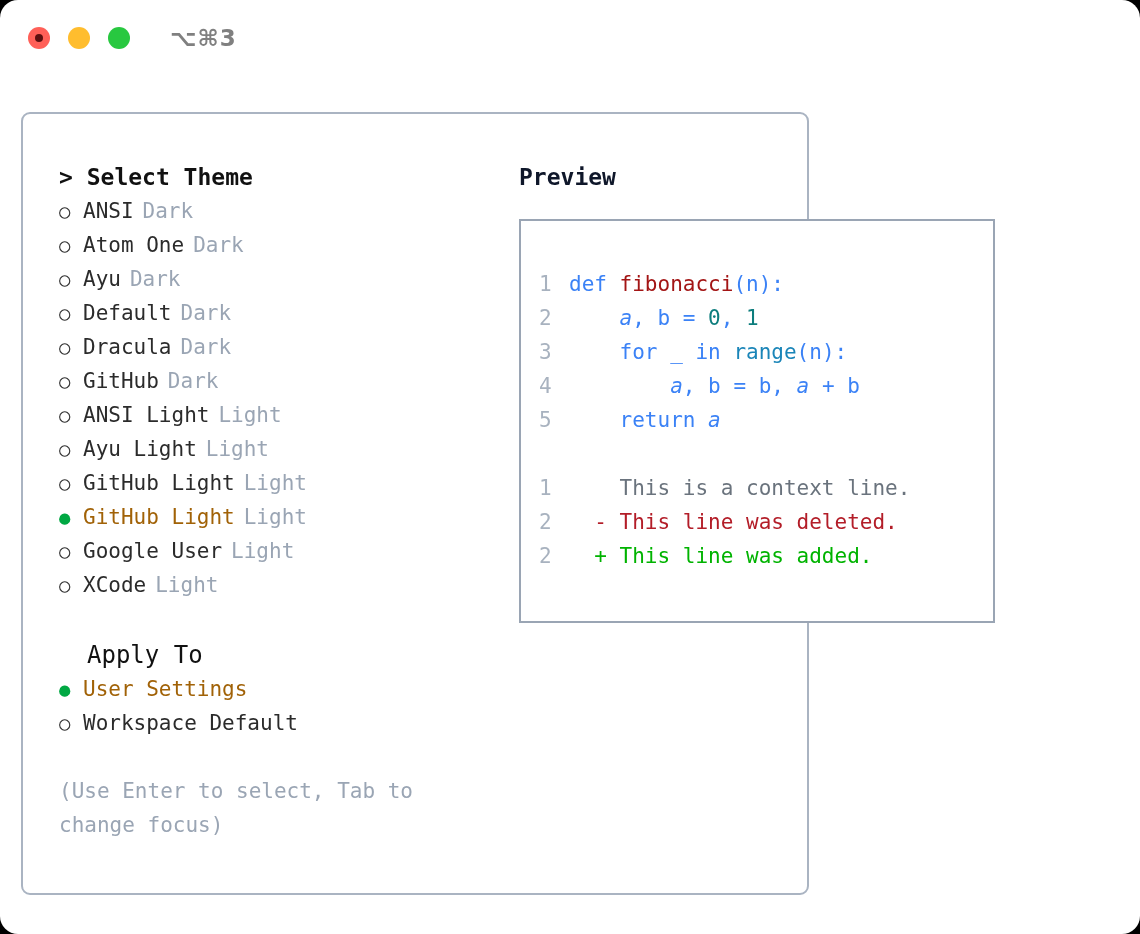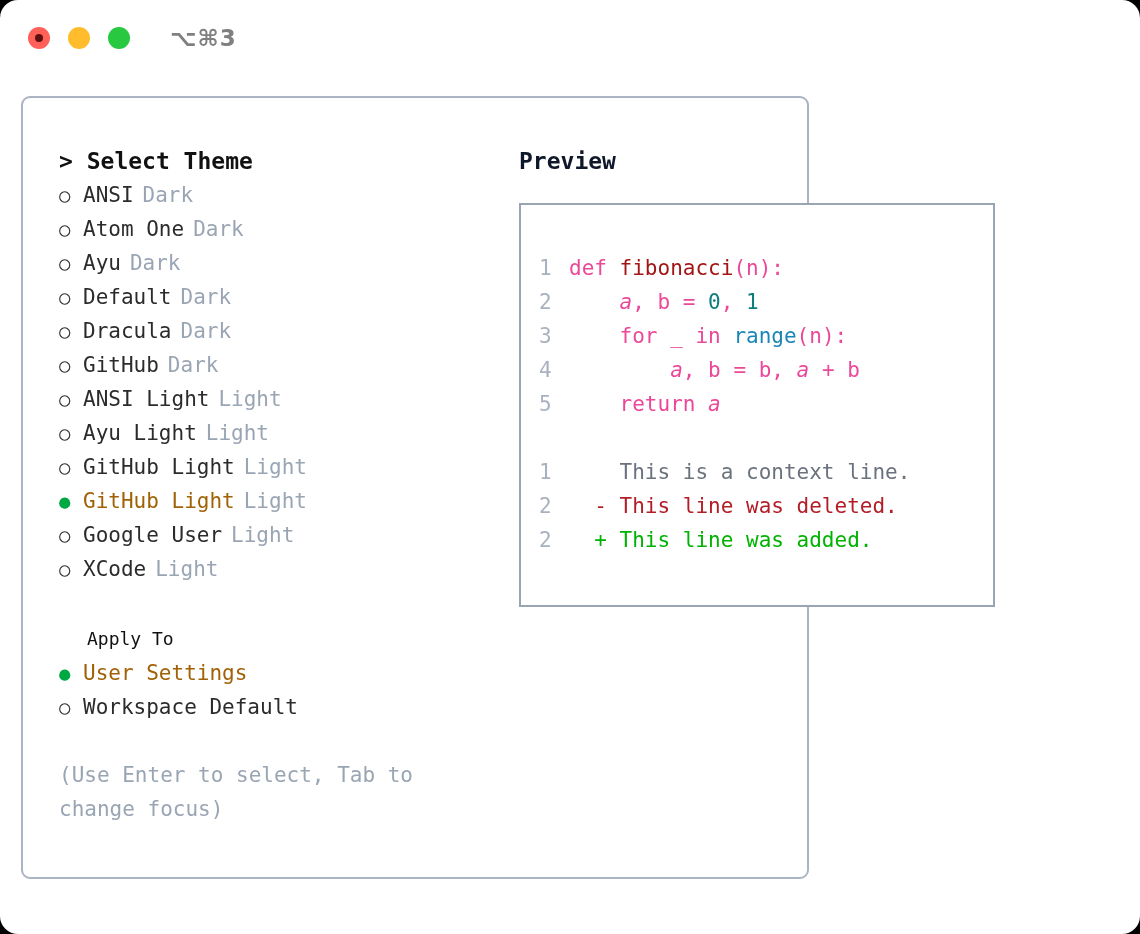--- a/index.html
+++ b/index.html
@@ -63,21 +63,21 @@
     font-weight: bold;
     color: #808080;
     letter-spacing: 1px;
     font-family: "DejaVu Sans", "Liberation Sans", sans-serif;
   }
 
   
   .card {
     position: absolute;
     left: 21px;
-    top: 96px;
+    top: 112px;
     width: 788px;
     height: 783px;
     border: 2px solid #aab4c2;
     border-radius: 9px;
     box-sizing: border-box;
     background: #ffffff;
   }
   .card-inner {
     display: flex;
     padding: 46px 0 0 16px;
@@ -117,21 +117,21 @@
   }
   .opt-label { color: #2b2b2b; }
   .opt-row.selected .opt-label { color: #a16207; }
   .opt-cat {
     color: #9aa5b4;
     margin-left: 9px;
   }
 
   .apply-block { margin-top: 36px; }
   .apply-title {
-    font-size: 18px;
+    font-size: 24px;
     color: #111111;
     line-height: 34px;
     padding-left: 28px;
     white-space: pre;
   }
 
   .hint {
     margin-top: 34px;
     font-size: 21px;
     color: #9aa5b4;
@@ -166,21 +166,21 @@
     font-size: 21px;
     line-height: 34px;
     white-space: pre;
   }
   .lineno {
     width: 30px;
     flex: none;
     color: #a8b2bf;
     text-align: left;
   }
-  .code-text { color: #ec4899; }
+  .code-text { color: #3b82f6; }
   .spacer-line { height: 34px; }
 
   .tok-fn    { color: #a31515; }
   .tok-num   { color: #0d7d7d; }
   .tok-builtin { color: #1a85b8; }
   .tok-var   { font-style: italic; }
 
   .diff-ctx { color: #6a737d; }
   .diff-del { color: #b31d28; }
   .diff-add { color: #00b300; }

